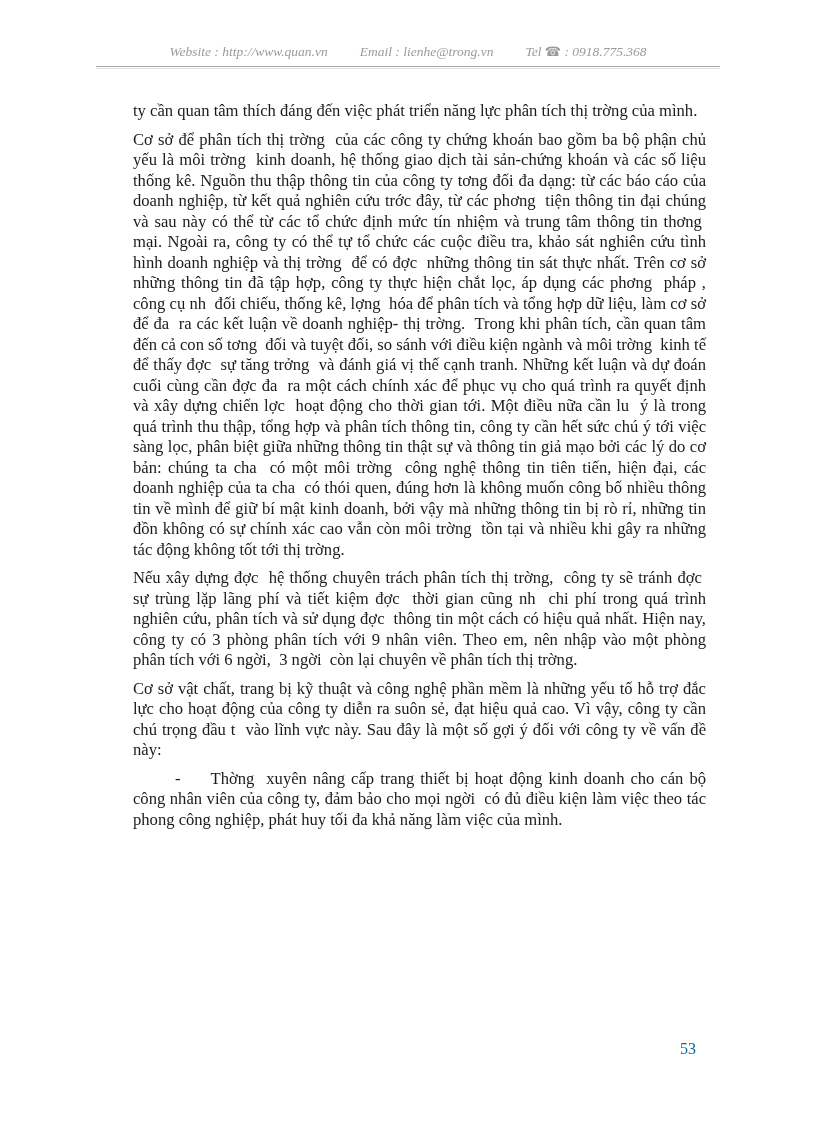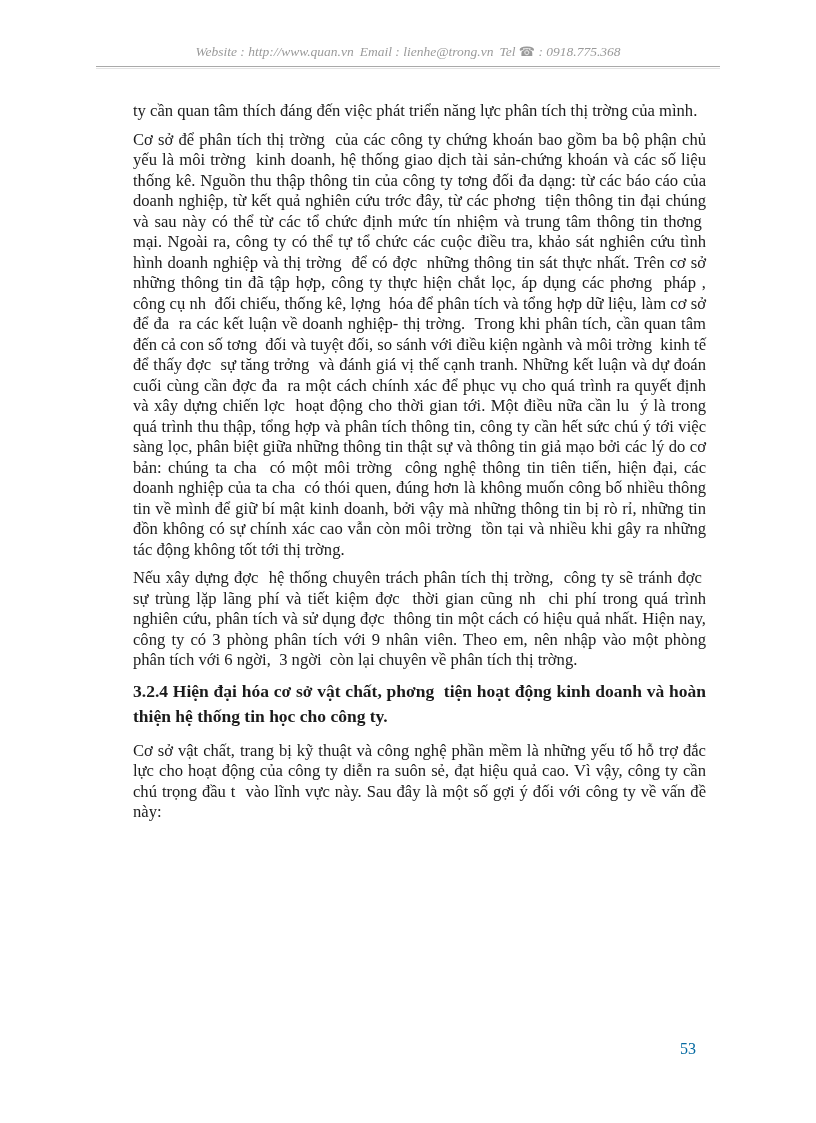--- a/index.html
+++ b/index.html
@@ -21,21 +21,21 @@
     top: 44px;
     left: 96px;
     width: 624px;
     text-align: center;
     font-style: italic;
     font-size: 13.5px;
     color: #9a9a9a;
     white-space: nowrap;
   }
   .doc-header .h-bold { font-weight: normal; }
-  .doc-header .gap { margin-left: 6px; text-align: right; }
+  .doc-header .gap { margin-left: 32px; text-align: right; }
   .doc-header .tel-icon { font-style: normal; font-size: 13px; }
   .header-rule {
     position: absolute;
     top: 66px;
     left: 96px;
     width: 624px;
     height: 1px;
     border-top: 1px solid #a9a9a9;
     border-bottom: 1px solid #e3e3e3;
   }
@@ -79,19 +79,19 @@
   <header class="doc-header">
     <span class="h-bold">Website</span><span> : http://www.quan.vn</span><span class="h-bold gap">Email</span><span> : lienhe@trong.vn</span><span class="h-bold gap">Tel</span> <span class="tel-icon">☎</span><span> : 0918.775.368</span>
   </header>
 
   <div class="header-rule"></div>
 
   <main class="doc-body">
     <p class="para">ty cần quan tâm thích đáng đến việc phát triển năng lực phân tích thị trờng của mình.</p>
     <p class="para">Cơ sở để phân tích thị trờng&nbsp; của các công ty chứng khoán bao gồm ba bộ phận chủ yếu là môi trờng&nbsp; kinh doanh, hệ thống giao dịch tài sản-chứng khoán và các số liệu thống kê. Nguồn thu thập thông tin của công ty tơng đối đa dạng: từ các báo cáo của doanh nghiệp, từ kết quả nghiên cứu trớc đây, từ các phơng&nbsp; tiện thông tin đại chúng và sau này có thể từ các tổ chức định mức tín nhiệm và trung tâm thông tin thơng&nbsp; mại. Ngoài ra, công ty có thể tự tổ chức các cuộc điều tra, khảo sát nghiên cứu tình hình doanh nghiệp và thị trờng&nbsp; để có đợc&nbsp; những thông tin sát thực nhất. Trên cơ sở những thông tin đã tập hợp, công ty thực hiện chắt lọc, áp dụng các phơng&nbsp; pháp&nbsp;, công cụ nh&nbsp; đối chiếu, thống kê, lợng&nbsp; hóa để phân tích và tổng hợp dữ liệu, làm cơ sở để đa&nbsp; ra các kết luận về doanh nghiệp- thị trờng.&nbsp; Trong khi phân tích, cần quan tâm đến cả con số tơng&nbsp; đối và tuyệt đối, so sánh với điều kiện ngành và môi trờng&nbsp; kinh tế để thấy đợc&nbsp; sự tăng trởng&nbsp; và đánh giá vị thế cạnh tranh. Những kết luận và dự đoán cuối cùng cần đợc đa&nbsp; ra một cách chính xác để phục vụ cho quá trình ra quyết định và xây dựng chiến lợc&nbsp; hoạt động cho thời gian tới. Một điều nữa cần lu&nbsp; ý là trong quá trình thu thập, tổng hợp và phân tích thông tin, công ty cần hết sức chú ý tới việc sàng lọc, phân biệt giữa những thông tin thật sự và thông tin giả mạo bởi các lý do cơ bản: chúng ta cha&nbsp; có một môi trờng&nbsp; công nghệ thông tin tiên tiến, hiện đại, các doanh nghiệp của ta cha&nbsp; có thói quen, đúng hơn là không muốn công bố nhiều thông tin về mình để giữ bí mật kinh doanh, bởi vậy mà những thông tin bị rò rỉ, những tin đồn không có sự chính xác cao vẫn còn môi trờng&nbsp; tồn tại và nhiều khi gây ra những tác động không tốt tới thị trờng.</p>
     <p class="para">Nếu xây dựng đợc&nbsp; hệ thống chuyên trách phân tích thị trờng,&nbsp; công ty sẽ tránh đợc&nbsp; sự trùng lặp lãng phí và tiết kiệm đợc&nbsp; thời gian cũng nh&nbsp; chi phí trong quá trình nghiên cứu, phân tích và sử dụng đợc&nbsp; thông tin một cách có hiệu quả nhất. Hiện nay, công ty có 3 phòng phân tích với 9 nhân viên. Theo em, nên nhập vào một phòng phân tích với 6 ngời,&nbsp; 3 ngời&nbsp; còn lại chuyên về phân tích thị trờng.</p>
-    <h2 class="heading">3.2.4 Hiện đại hóa cơ sở vật chất, phơng&nbsp; tiện hoạt động kinh doanh và hoàn thiện hệ thống tin học cho công ty.</h2>
     <p class="para">Cơ sở vật chất, trang bị kỹ thuật và công nghệ phần mềm là những yếu tố hỗ trợ đắc lực cho hoạt động của công ty diễn ra suôn sẻ, đạt hiệu quả cao. Vì vậy, công ty cần chú trọng đầu t&nbsp; vào lĩnh vực này. Sau đây là một số gợi ý đối với công ty về vấn đề này:</p>
+    <p class="para bullet"><span class="dash">-</span><span>Thờng&nbsp; xuyên nâng cấp trang thiết bị hoạt động kinh doanh cho cán bộ công nhân viên của công ty, đảm bảo cho mọi ngời&nbsp; có đủ điều kiện làm việc theo tác phong công nghiệp, phát huy tối đa khả năng làm việc của mình.</span></p>
   </main>
 
   <div class="page-number">53</div>
 
 </div>
 
 </body></html>

